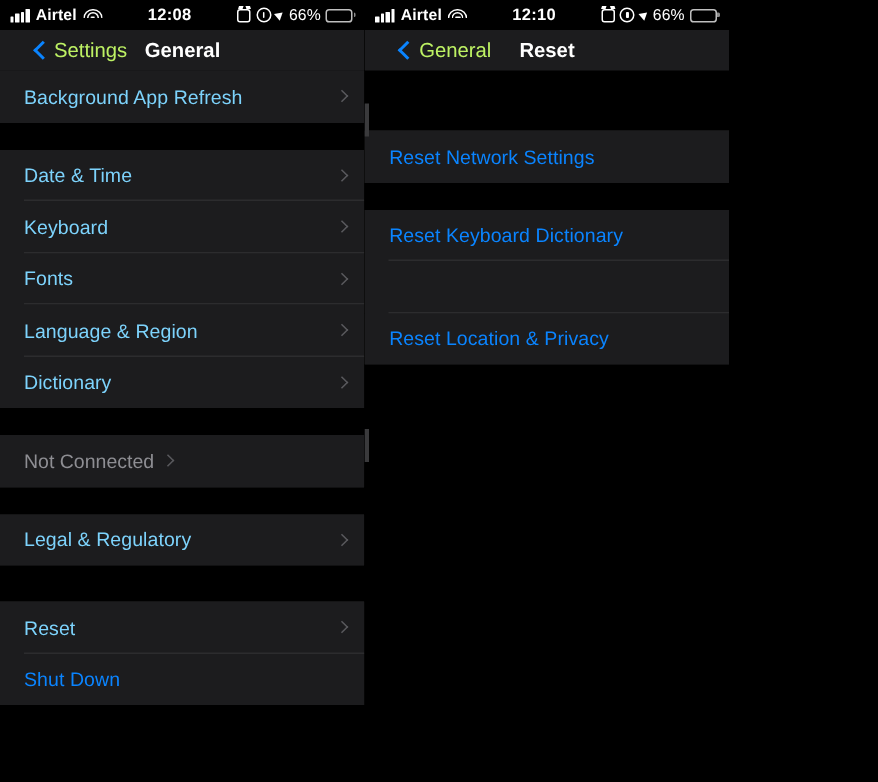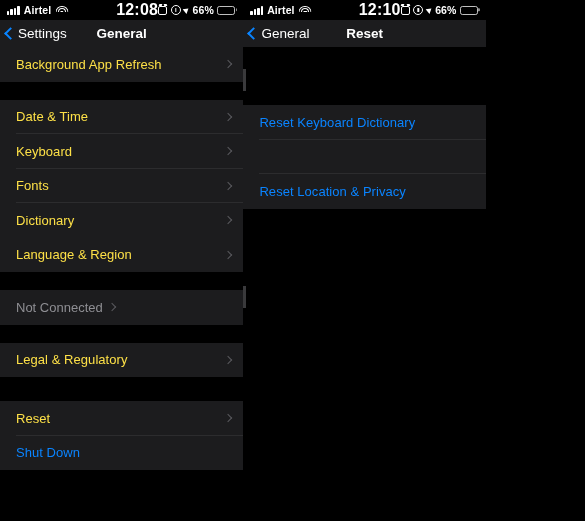--- a/index.html
+++ b/index.html
@@ -13,21 +13,21 @@
   .phone { width:293px; height:521px; background:#000; position:relative; overflow:hidden; }
   .phone.right { width:292px; }
 
   
   .statusbar {
     height:20px; display:flex; align-items:center;
     padding:0 8px 0 7px; background:#000; color:#fff;
     font-size:10.5px; font-weight:bold; letter-spacing:.1px;
   }
   .sb-left { display:flex; align-items:center; gap:4px; flex:0 0 auto; }
-  .sb-center { flex:1 1 auto; text-align:right; font-size:16px; font-weight:bold; letter-spacing:.2px; }
+  .sb-center { flex:1 1 auto; text-align:center; font-size:11px; font-weight:bold; letter-spacing:.2px; }
   .sb-right { display:flex; align-items:center; gap:3.5px; flex:0 0 auto; }
 
   .bars { display:flex; align-items:flex-end; gap:1.2px; height:9px; }
   .bars i { width:2.3px; background:#fff; border-radius:.4px; display:block; }
   .bars i:nth-child(1){height:3.5px}
   .bars i:nth-child(2){height:5.2px}
   .bars i:nth-child(3){height:7px}
   .bars i:nth-child(4){height:8.8px}
 
   .carrier { font-size:10.5px; font-weight:bold; }
@@ -48,45 +48,45 @@
   .alarm-ic::after  { right:-0.6px; transform:skewX(18deg); }
 
   .lock-ic { width:10px; height:10px; border:1.3px solid #fff; border-radius:50%; position:relative; }
   .lock-ic::before {
     content:""; position:absolute; left:50%; top:2px; transform:translateX(-50%);
     width:1.4px; height:4px; background:#fff; border-radius:.6px;
   }
 
   .loc-ic { width:0;height:0; border-left:5.5px solid #fff; border-top:3.2px solid transparent; border-bottom:3.2px solid transparent; transform:rotate(-40deg); }
 
-  .pct { font-size:10.5px; font-weight:bold; }
+  .pct { font-size:10.5px; font-weight:normal; }
 
   .batt { width:18px; height:9px; border:1.2px solid rgba(255,255,255,.75); border-radius:2.4px; position:relative; padding:1px; }
   .batt::after { content:""; position:absolute; right:-2.8px; top:50%; transform:translateY(-50%);
      width:1.6px; height:3.4px; background:rgba(255,255,255,.55); border-radius:0 1px 1px 0; }
   .batt .fill { height:100%; background:#fff; border-radius:1.2px; }
 
   
   .navbar { height:27px; background:#1c1c1e; position:relative; display:flex; align-items:center; }
-  .back { display:flex; align-items:center; gap:2px; padding-left:6px; color:#ffffff; font-size:13.5px;
+  .back { display:flex; align-items:center; gap:2px; padding-left:24px; color:#bef264; font-size:13.5px;
           cursor:pointer; z-index:2; }
   .chev-back { width:9px; height:9px; border-left:2.2px solid #0a84ff; border-bottom:2.2px solid #0a84ff;
                transform:rotate(45deg); margin-right:1px; }
   .navtitle { position:absolute; left:0; right:0; text-align:center; color:#fff; font-size:13.5px;
               font-weight:bold; pointer-events:none; }
 
   
   .list { background:#000; }
   .gap { background:#000; }
   .group { background:#1c1c1e; }
   .row { height:34.5px; display:flex; align-items:center; padding:0 9px 0 16px;
          background:#1c1c1e; position:relative; cursor:pointer; }
   .row .sep { position:absolute; left:16px; right:0; bottom:0; height:1px; background:#2c2c2e; }
   .row:last-child .sep { display:none; }
-  .row .label { color:#fde047; font-size:13px; flex:1 1 auto; letter-spacing:.05px; }
+  .row .label { color:#7dd3fc; font-size:13px; flex:1 1 auto; letter-spacing:.05px; }
   .row .label.blue { color:#0a84ff; }
   .row .value { color:#8e8e93; font-size:13px; margin-right:6px; }
   .chev { width:6px; height:6px; border-right:1.5px solid #5a5a5e; border-top:1.5px solid #5a5a5e;
           transform:rotate(45deg); flex:0 0 auto; margin-right:3px; }
 
   .scrollbar { position:absolute; left:0; width:2.5px; background:#000; }
 </style>
 </head>
 <body>
 
@@ -145,27 +145,27 @@
             <span class="label">Keyboard</span>
             <span class="chev"></span>
             <span class="sep"></span>
           </div>
           <div class="row">
             <span class="label">Fonts</span>
             <span class="chev"></span>
             <span class="sep"></span>
           </div>
           <div class="row">
+            <span class="label">Language &amp; Region</span>
+            <span class="chev"></span>
+            <span class="sep"></span>
+          </div>
+          <div class="row">
             <span class="label">Dictionary</span>
             <span class="chev"></span>
-          </div>
-          <div class="row">
-            <span class="label">Language &amp; Region</span>
-            <span class="chev"></span>
-            <span class="sep"></span>
           </div>
         </div>
         <div class="gap" style="height: 18px;"></div>
         <div class="group">
           <div class="row">
             <span class="value">Not Connected</span>
             <span class="chev"></span>
           </div>
         </div>
         <div class="gap" style="height: 18px;"></div>
@@ -221,20 +221,25 @@
       <div class="back">
         <span class="chev-back"></span>
         <span>General</span>
       </div>
       <div class="navtitle">Reset</div>
     </div>
 
     <div class="list" id="right-list">
         <div class="gap" style="height: 22px;"></div>
         <div class="gap" style="height: 18px;"></div>
+        <div class="group">
+          <div class="row">
+            <span class="label blue">Reset Network Settings</span>
+          </div>
+        </div>
         <div class="gap" style="height: 18px;"></div>
         <div class="group">
           <div class="row">
             <span class="label blue">Reset Keyboard Dictionary</span>
             <span class="sep"></span>
           </div>
           <div class="row">
             <span class="sep"></span>
           </div>
           <div class="row">

